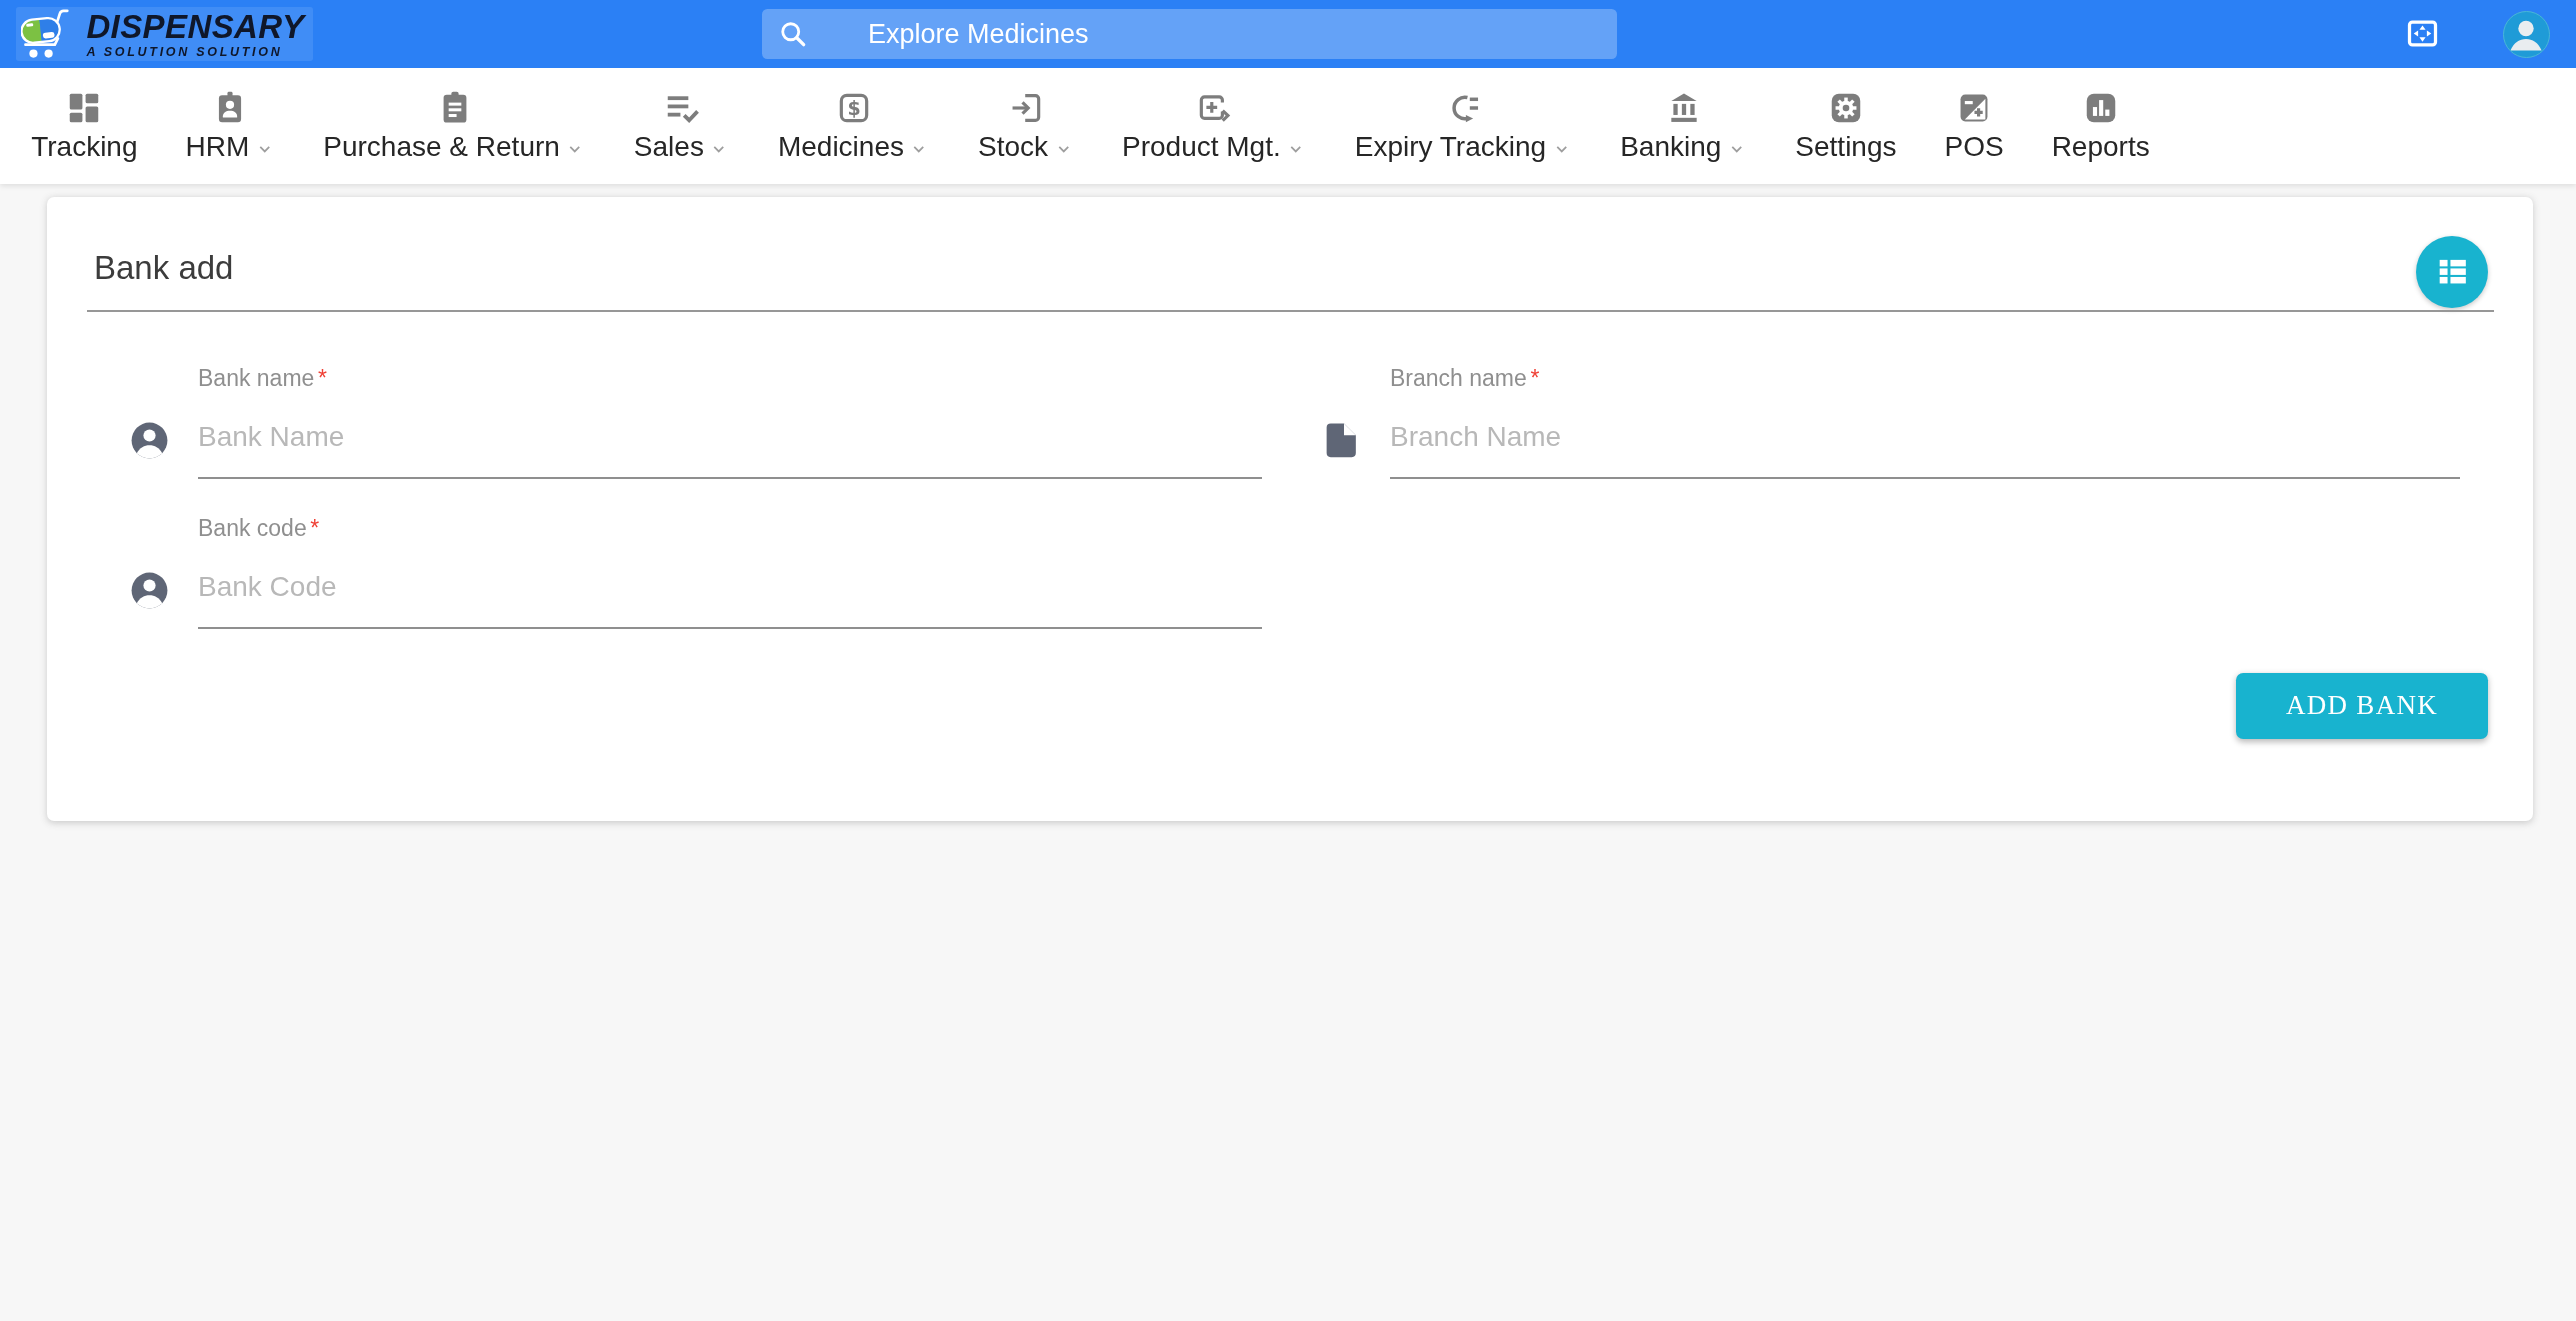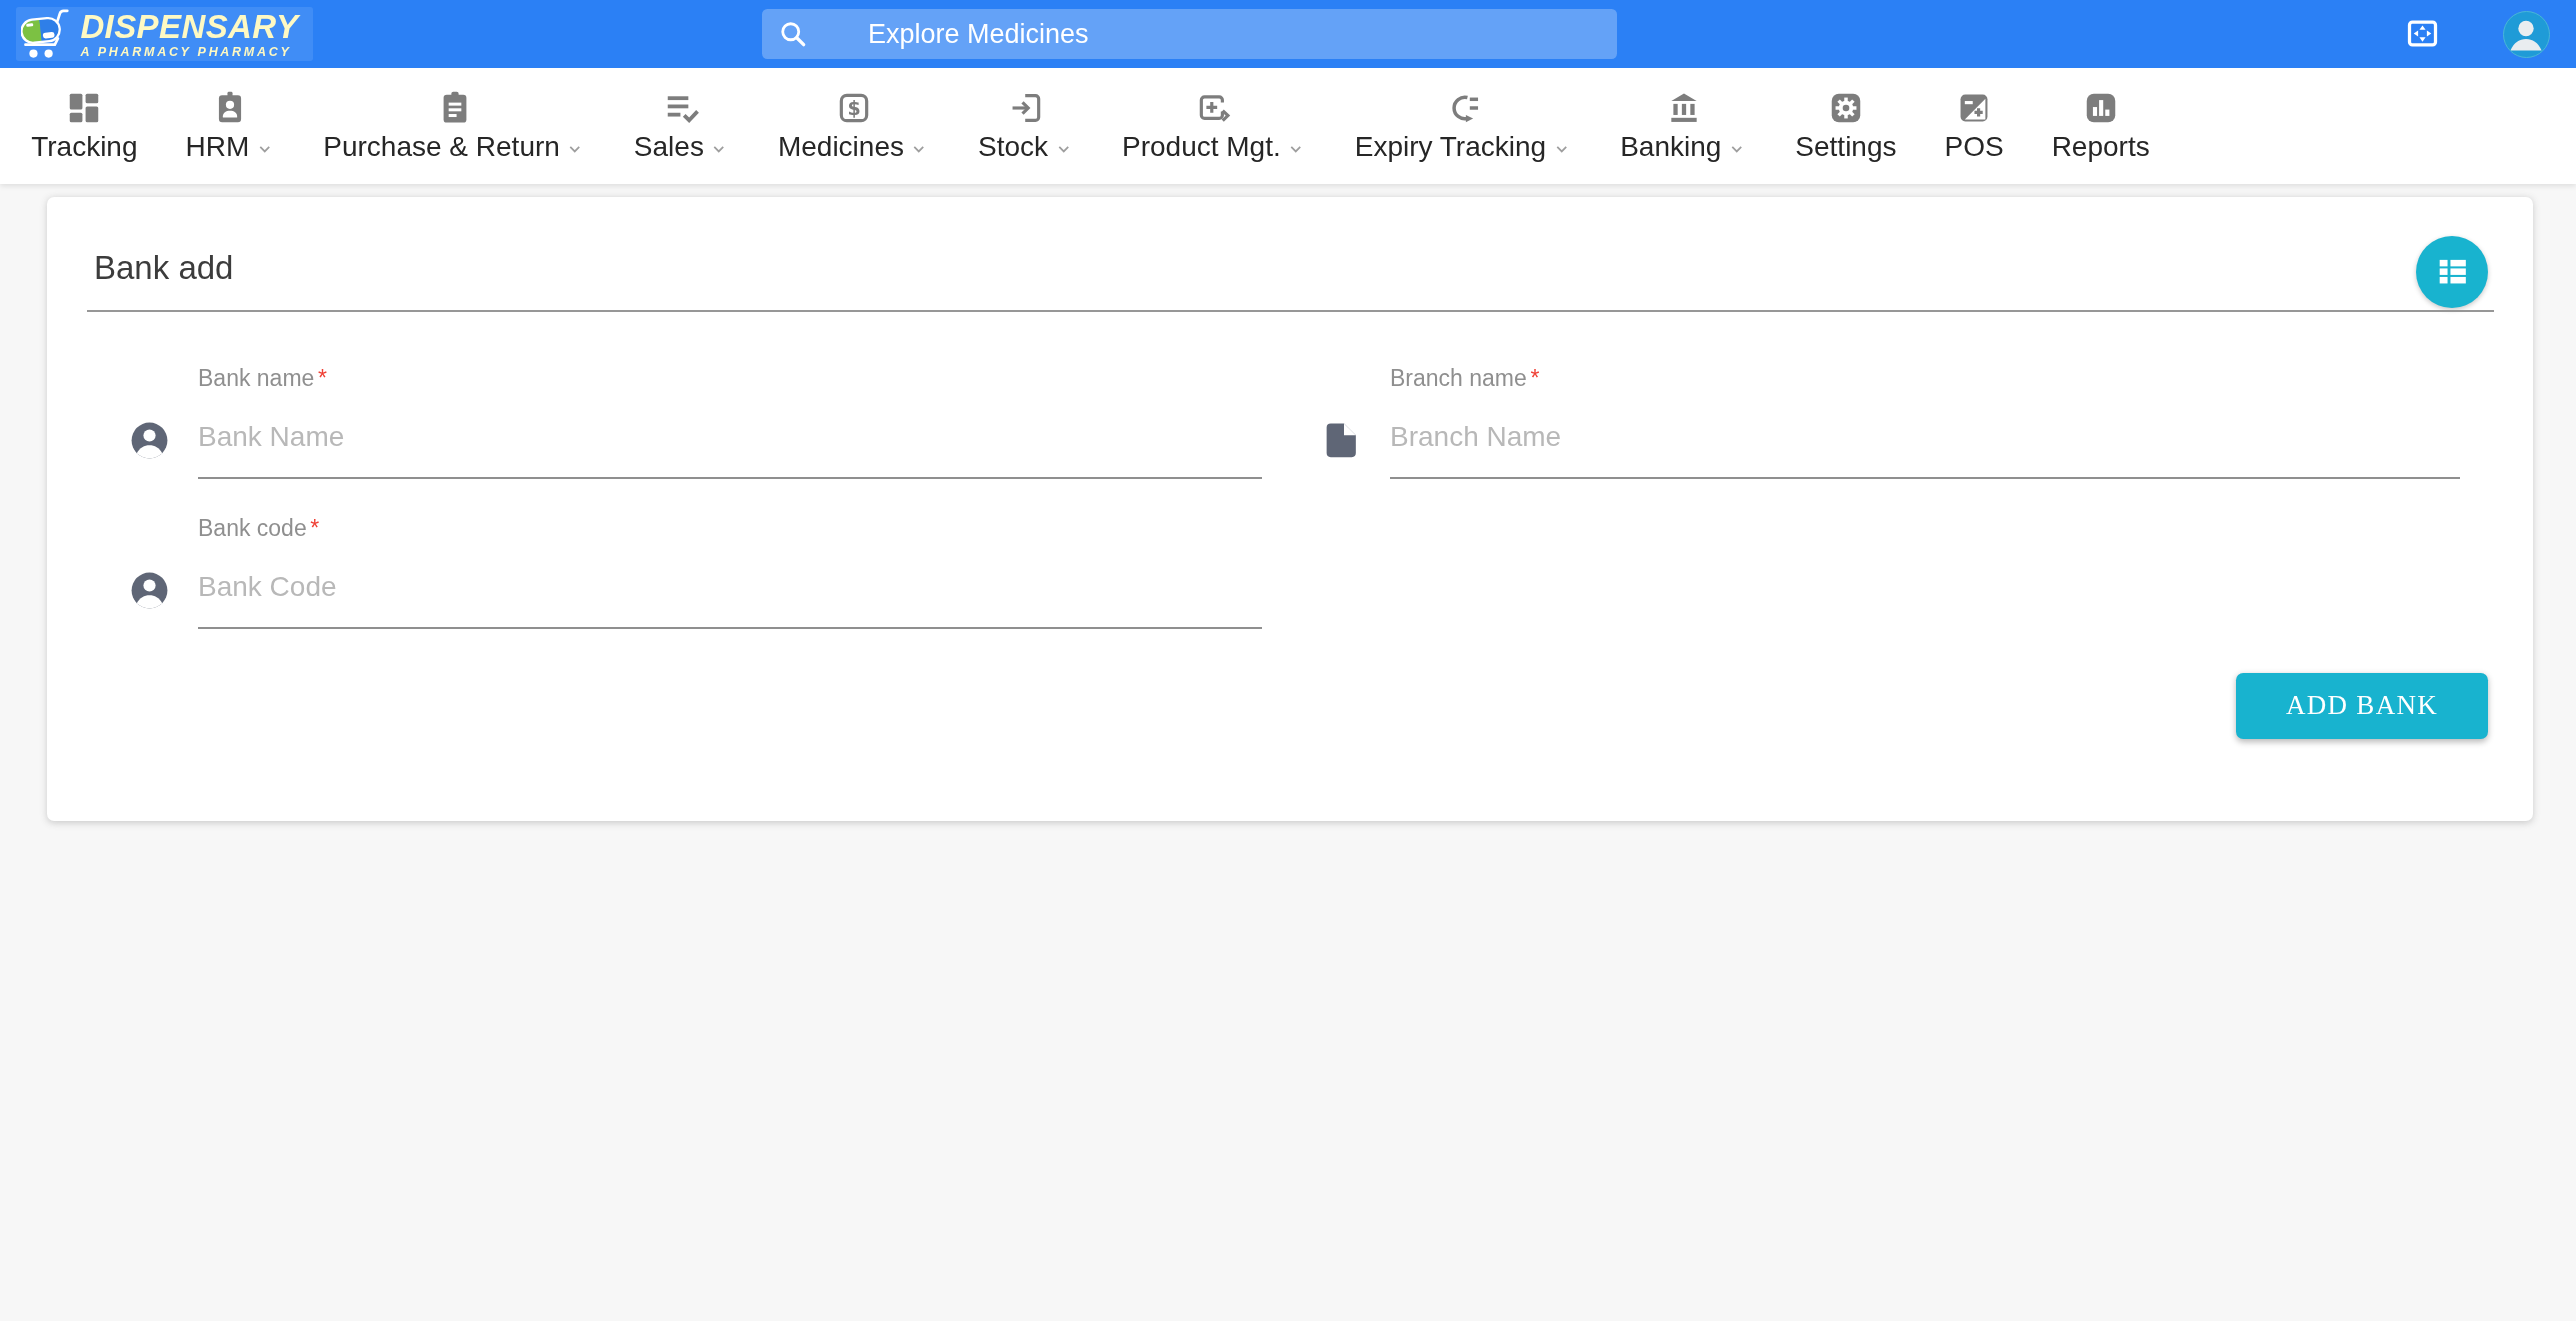--- a/index.html
+++ b/index.html
@@ -13,21 +13,21 @@
   .topbar {
     position:absolute; left:0; top:0; width:2576px; height:68px;
     background:#2b80f5; z-index:30;
   }
   .logo-block {
     position:absolute; left:16px; top:7.2px; height:54px; width:297px;
     background:rgba(255,255,255,0.10); border-radius:2.7px;
     display:flex; align-items:center; padding-left:5.4px;
   }
   .logo-cart { width:57px; height:52px; flex:0 0 auto; }
-  .logo-text { margin-left:2px; color:#fef9c3; font-style:italic; line-height:1; }
+  .logo-text { margin-left:8px; color:#0f172a; font-style:italic; line-height:1; }
   .logo-title { font-size:33px; font-weight:800; letter-spacing:0.4px; }
   .logo-sub { font-size:12.5px; font-weight:600; letter-spacing:2.7px; margin-top:2.7px; white-space:nowrap; }
 
   .searchbar {
     position:absolute; left:762px; top:9px; width:855px; height:50px;
     background:rgba(255,255,255,0.27); border-radius:5.4px;
     display:flex; align-items:center; padding-left:15px; cursor:text;
   }
   .searchbar .glyph { width:32px; height:32px; }
   .search-text { margin-left:59px; color:#ffffff; font-size:27px; font-weight:500; }
@@ -107,21 +107,21 @@
         <rect x="0.5" y="11" width="43" height="26" rx="13" stroke="#ffffff" stroke-width="2.6" fill="none"></rect>
         <rect x="6.5" y="15" width="8" height="3.4" rx="1.7" fill="#ffffff"></rect>
         <rect x="24" y="27" width="13" height="6.5" rx="3" fill="#ffffff"></rect>
       </g>
       <path d="M5 40h33l3.5-7" stroke="#ffffff" stroke-width="3" fill="none" stroke-linecap="round"></path>
       <circle cx="14" cy="50" r="4.6" fill="#ffffff"></circle>
       <circle cx="31" cy="50" r="4.6" fill="#ffffff"></circle>
     </svg>
     <div class="logo-text">
       <div class="logo-title">DISPENSARY</div>
-      <div class="logo-sub">A PHARMACY PHARMACY</div>
+      <div class="logo-sub">A SOLUTION SOLUTION</div>
     </div>
   </div>
 
   <div class="searchbar">
     <svg class="glyph" viewBox="0 0 24 24">
       <circle cx="10.3" cy="10.3" r="6" stroke="#ffffff" stroke-width="2.1" fill="none"></circle>
       <path d="M14.8 14.8l5.2 5.2" stroke="#ffffff" stroke-width="2.5" stroke-linecap="round"></path>
     </svg>
     <span class="search-text">Explore Medicines</span>
   </div>

